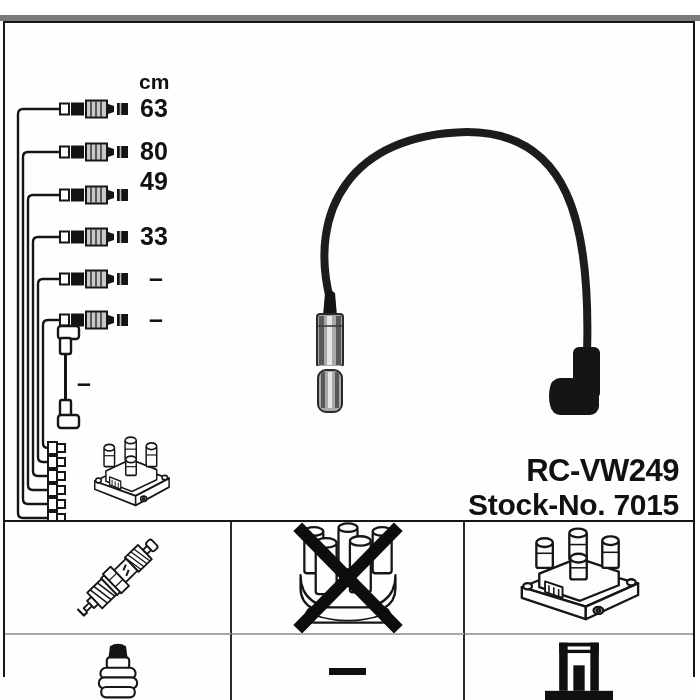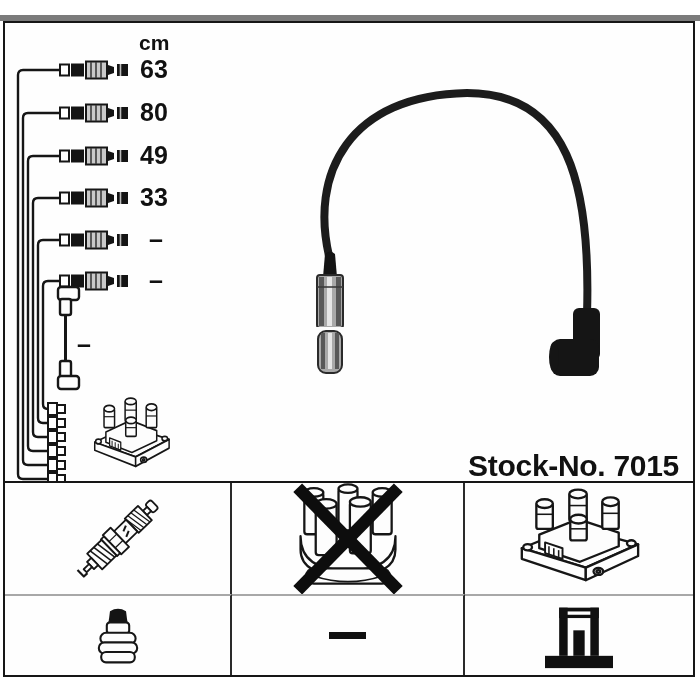--- a/index.html
+++ b/index.html
@@ -6,21 +6,21 @@
   body{
     width:700px;height:700px;position:relative;background:#ffffff;
     font-family:"Liberation Sans", sans-serif;color:#111;overflow:hidden;
   }
   .gray-bar{position:absolute;left:0;top:15px;width:700px;height:6px;background:#7b7b7b;}
   .frame{
     position:absolute;left:3px;top:21px;width:692px;height:656px;
     border:2px solid #161616;box-sizing:border-box;background:#fefefe;
     display:flex;flex-direction:column;
   }
-  .diagram{position:relative;height:458px;border-bottom:2px solid #161616;flex:none;}
+  .diagram{position:relative;height:458px;border-bottom:2px solid #161616;flex:none;margin-top:39px;}
   .diagram svg.scene{position:absolute;left:0;top:0;}
   .lbl{position:absolute;font-weight:bold;white-space:nowrap;}
   .unit{left:134px;top:8px;font-size:21px;}
   .len{left:135px;font-size:25px;}
   .dash7{left:72px;top:307px;font-size:25px;}
   .code{right:14px;top:391px;font-size:31px;letter-spacing:-0.5px;text-align:right;}
   .stock{right:14px;top:426px;font-size:30px;letter-spacing:-0.3px;text-align:right;}
   .legend{flex:1;display:grid;grid-template-columns:227px 233px 1fr;grid-template-rows:111px 1fr;}
   .cell{display:flex;align-items:center;justify-content:center;border-right:2px solid #2a2a2a;box-sizing:border-box;background:#fefefe;}
   .cell.last{border-right:none;}
@@ -201,26 +201,27 @@
           <rect x="568" y="285" width="27" height="52" rx="6"></rect>
           <rect x="546" y="316" width="48" height="37" rx="9"></rect>
           <ellipse cx="549" cy="334" rx="5" ry="15"></ellipse>
         </g>
       </g>
     </svg>
 
     <div class="lbl unit">cm</div>
     <div class="lbl len" style="top:32px">63</div>
     <div class="lbl len" style="top:75px">80</div>
-    <div class="lbl len" style="top:118px">49</div>
+    <div class="lbl len" style="top:105px">49</div>
     <div class="lbl len" style="top:160px">33</div>
     <div class="lbl len" style="top:202px;padding-left:9px">–</div>
     <div class="lbl len" style="top:243px;padding-left:9px">–</div>
     <div class="lbl dash7">–</div>
 
+    <div class="lbl code">RC-VW249</div>
     <div class="lbl stock"><span>Stock-No.</span> <span>7015</span></div>
   </div>
 
   <div class="legend">
 
     <div class="cell">
       <svg width="114" height="108" viewBox="0 0 130 130">
         <g transform="rotate(46 65 65)" fill="#fdfdfd" stroke="#161616" stroke-width="2.2" stroke-linejoin="round">
           <rect x="58" y="4" width="14" height="9" rx="3"></rect>
           <rect x="61.5" y="13" width="7" height="7"></rect>

